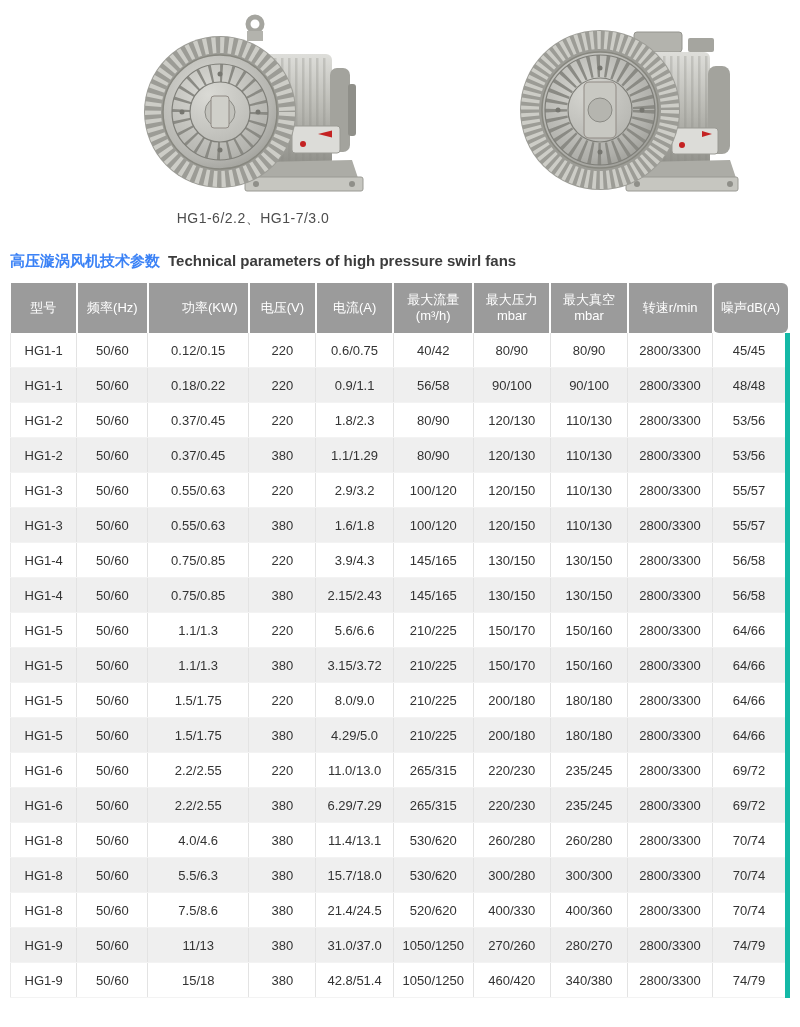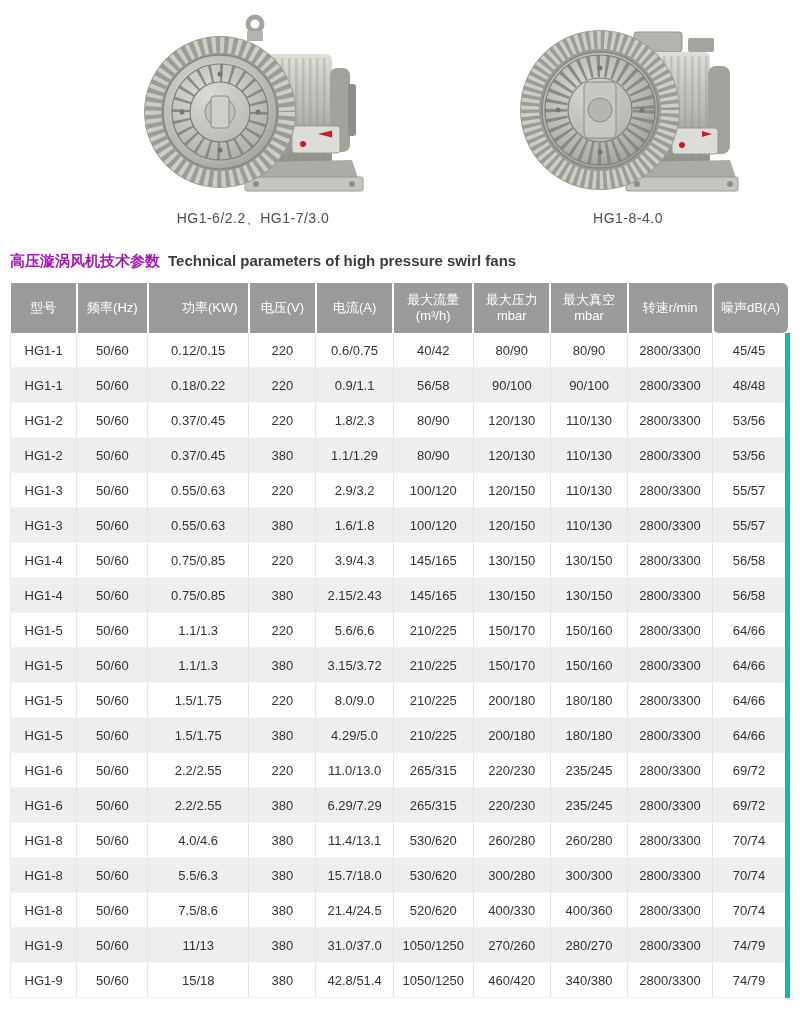--- a/index.html
+++ b/index.html
@@ -9,21 +9,21 @@
     color:#333;
   }
   
   .products{display:flex;padding:10px 0 0 88px;}
   .figure{width:330px;text-align:center;}
   .figure.right{width:300px;}
   .figure svg{display:block;margin:0 auto;}
   .caption{margin-top:10px;font-size:14px;color:#4d4d4d;letter-spacing:.5px;}
   
   .section-title{margin:24px 10px 12px 10px;font-size:15px;font-weight:bold;}
-  .title-zh{color:#a21caf;margin-right:8px;}
+  .title-zh{color:#3b82f6;margin-right:8px;}
   .title-en{color:#3c3c3c;text-align:right;}
   
   table.spec{width:780px;margin:0 10px;border-collapse:collapse;table-layout:fixed;}
   table.spec th{
     background:#9b9b9b;color:#ffffff;font-weight:normal;font-size:13px;
     height:50px;text-align:center;vertical-align:middle;
     white-space:pre-line;line-height:1.25;
     border-right:2px solid #ffffff;padding:0 2px;
   }
   table.spec th:last-child{border-right:none;border-radius:6px;}
@@ -139,21 +139,20 @@
       <circle cx="84" cy="100" r="44" fill="none" stroke="#8a8a84" stroke-width="22" stroke-dasharray="3 5.5"></circle>
       <circle cx="84" cy="100" r="55" fill="none" stroke="#7e7e78" stroke-width="1.2"></circle>
       <circle cx="84" cy="100" r="32" fill="none" stroke="#7e7e78" stroke-width="1.2"></circle>
       <rect x="68" y="72" width="32" height="56" rx="5" fill="#c8c8c2" stroke="#908a84"></rect>
       <circle cx="84" cy="100" r="12" fill="#b5b5af" stroke="#8a8a84"></circle>
       <circle cx="84" cy="58" r="2.5" fill="#767670"></circle>
         <circle cx="84" cy="142" r="2.5" fill="#767670"></circle>
       <circle cx="42" cy="100" r="2.5" fill="#767670"></circle>
         <circle cx="126" cy="100" r="2.5" fill="#767670"></circle>
     </svg>
-    <figcaption class="caption">HG1-8-4.0</figcaption>
   </figure>
 
 </div>
 
 <div class="section-title">
   <span class="title-zh">高压漩涡风机技术参数</span><span class="title-en">Technical parameters of high pressure swirl fans</span>
 </div>
 
 <table class="spec">
   <thead>

